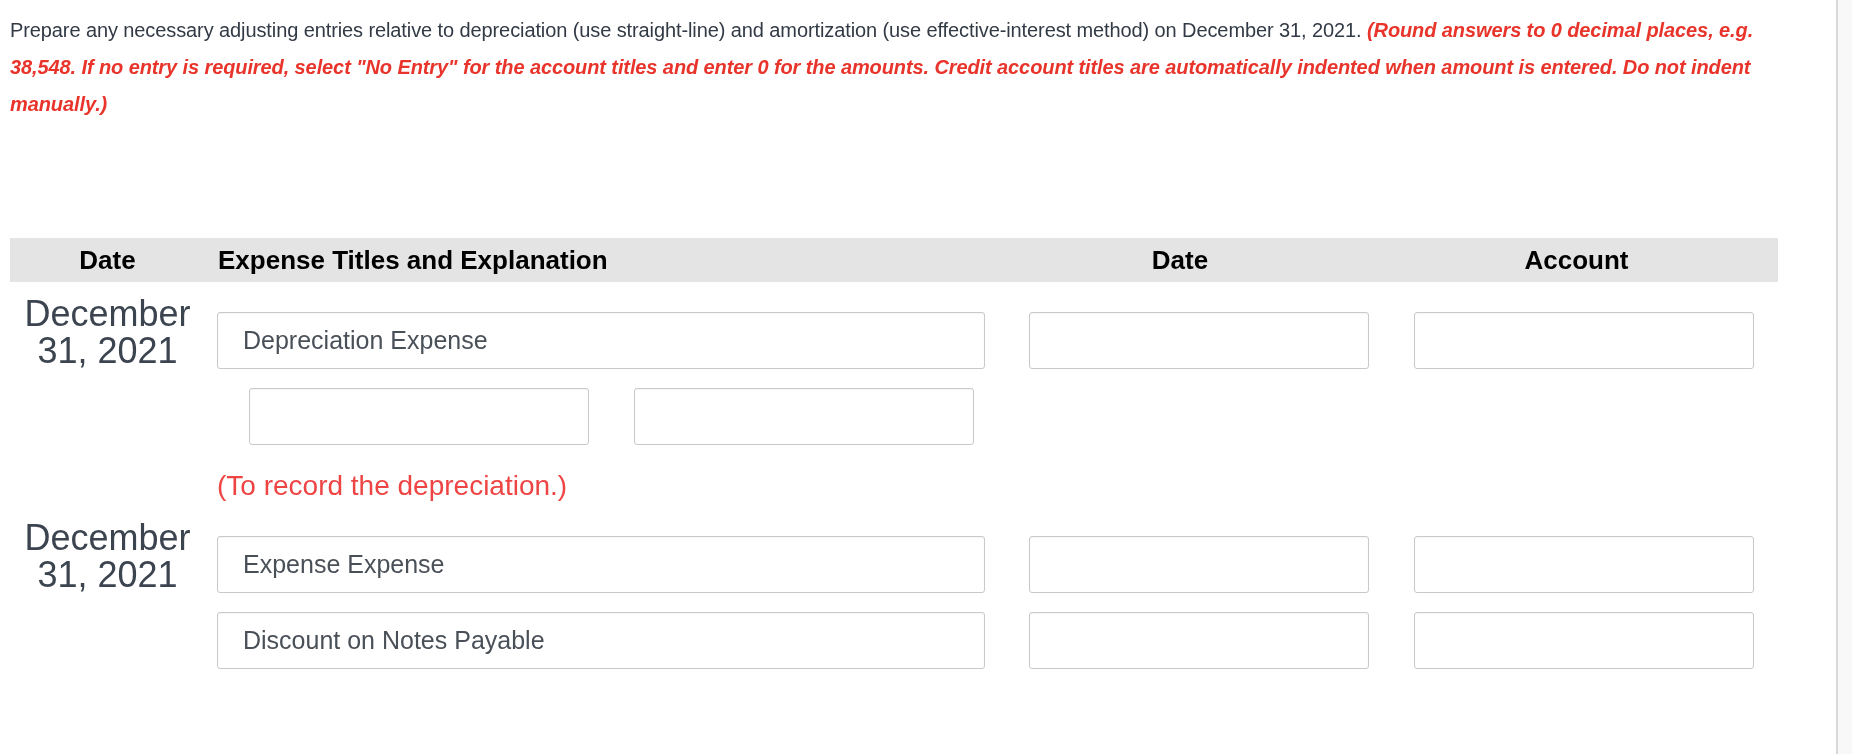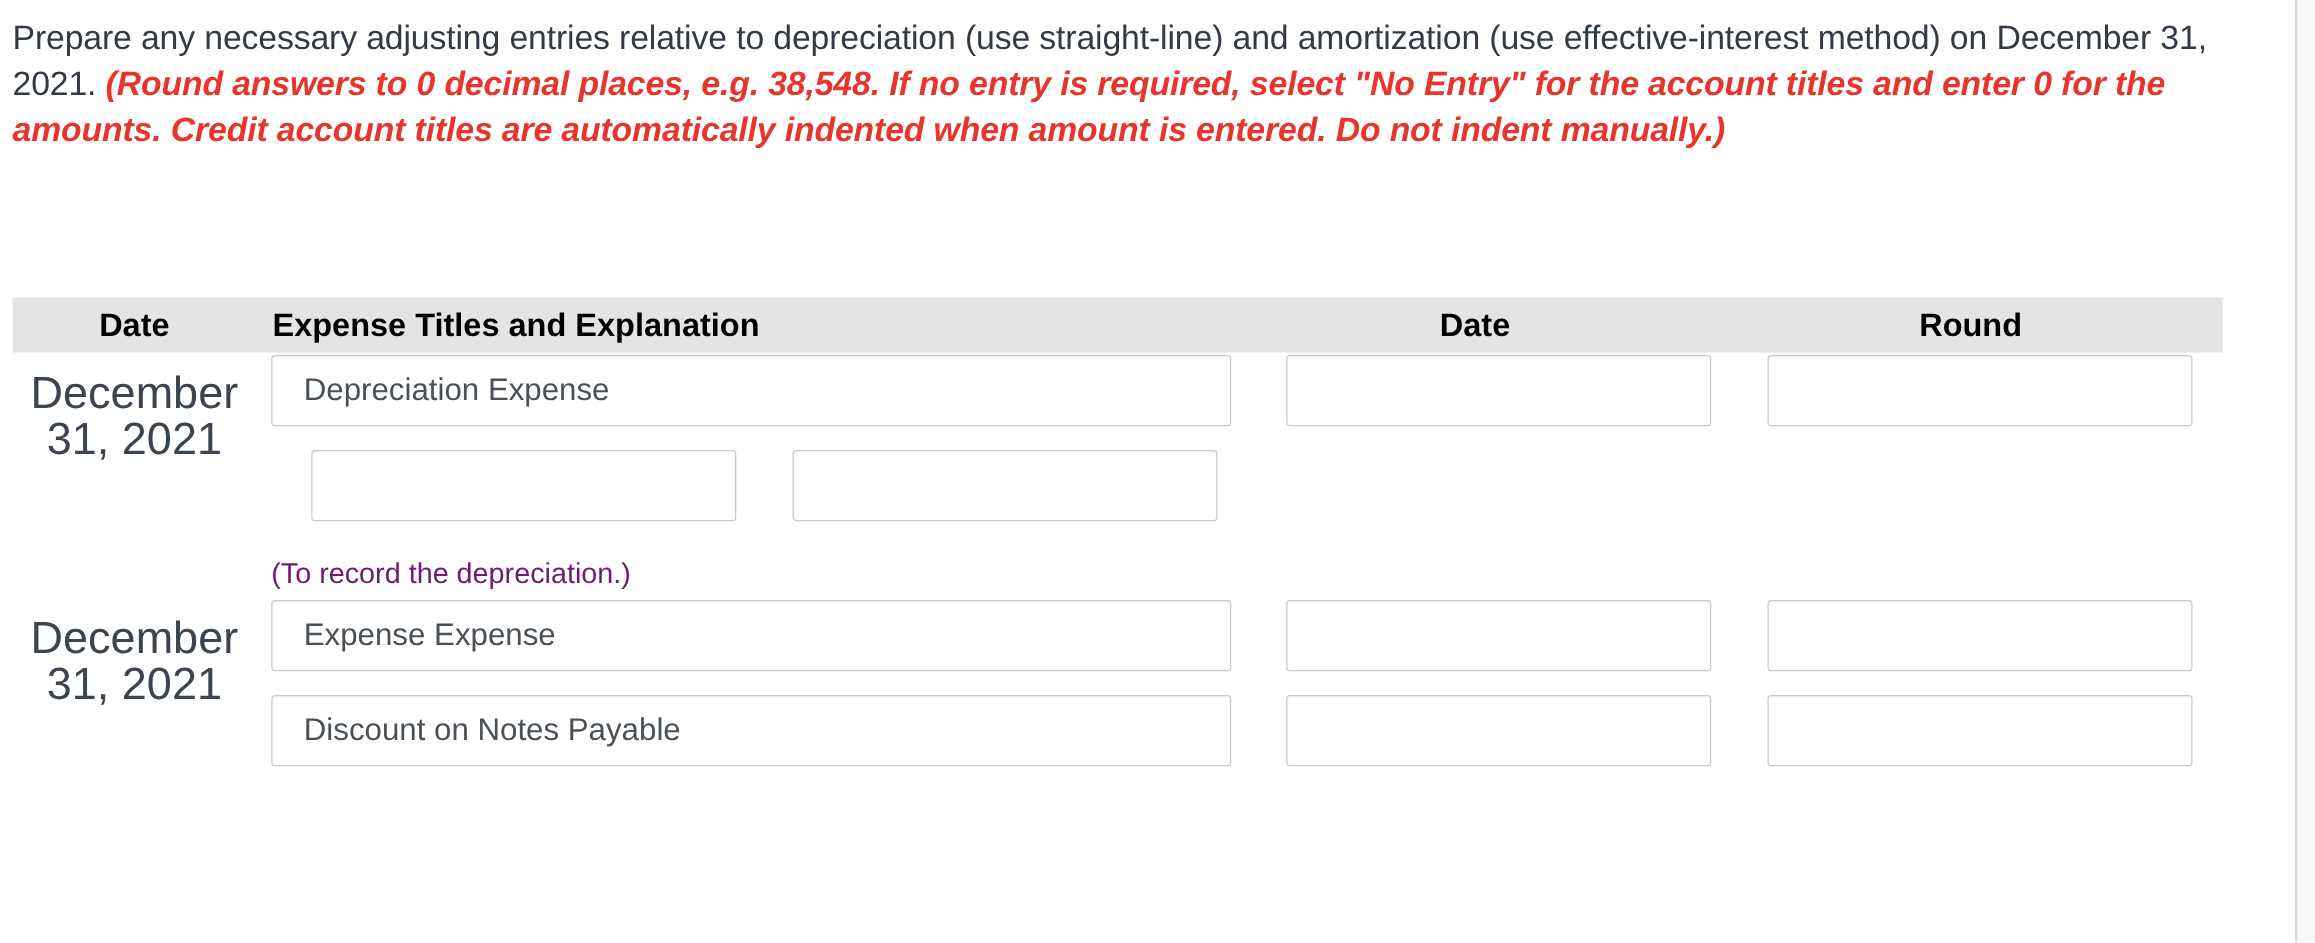--- a/index.html
+++ b/index.html
@@ -35,21 +35,21 @@
     background: #f8f8f8;
     z-index: 5;
   }
 
   
   .instructions {
     position: absolute;
     left: 10px;
     top: 12px;
     width: 1800px;
-    font-size: 27px;
+    font-size: 20px;
     line-height: 37px;
     letter-spacing: -0.1px;
   }
   .instructions .plain {
     color: #323a45;
   }
   .instructions .emph {
     color: #e8342a;
     font-style: italic;
     font-weight: bold;
@@ -92,20 +92,21 @@
     flex: 0 0 195px;
     text-align: center;
     font-size: 36px;
     line-height: 37px;
     color: #3b444f;
     padding-top: 11px;
     box-sizing: border-box;
   }
   .lines-cell {
     flex: 1 1 auto;
+    margin-top: 28px;
   }
 
   .line-row {
     display: flex;
     align-items: center;
     height: 57px;
     margin-bottom: 19px;
   }
   .field {
     box-sizing: border-box;
@@ -130,43 +131,43 @@
     flex: 0 0 340px;
     margin-left: 44px;
   }
   .field-credit {
     width: 340px;
     flex: 0 0 340px;
     margin-left: 45px;
   }
 
   .memo-row {
-    font-size: 23px;
+    font-size: 28px;
     line-height: 34px;
-    color: #701a75;
+    color: #ef4444;
     padding-left: 12px;
     height: 44px;
     display: flex;
     align-items: center;
   }
 </style>
 </head>
 <body>
 
 <div class="instructions">
   <span class="plain">Prepare any necessary adjusting entries relative to depreciation (use straight-line) and amortization (use effective-interest method) on December 31, 2021. </span><span class="emph">(Round answers to 0 decimal places, e.g. 38,548. If no entry is required, select "No Entry" for the account titles and enter 0 for the amounts. Credit account titles are automatically indented when amount is entered. Do not indent manually.)</span>
 </div>
 
 <div class="journal">
 
   <div class="thead">
     <div class="th col-date">Date</div>
     <div class="th col-acct">Expense Titles and Explanation</div>
     <div class="th col-debit">Date</div>
-    <div class="th col-credit">Round</div>
+    <div class="th col-credit">Account</div>
   </div>
 
   <div class="tbody">
 
     <div class="entry-block">
       <div class="date-cell">December 31, 2021</div>
       <div class="lines-cell">
 
         <div class="line-row">
           <div class="field field-acct">Depreciation Expense</div>

